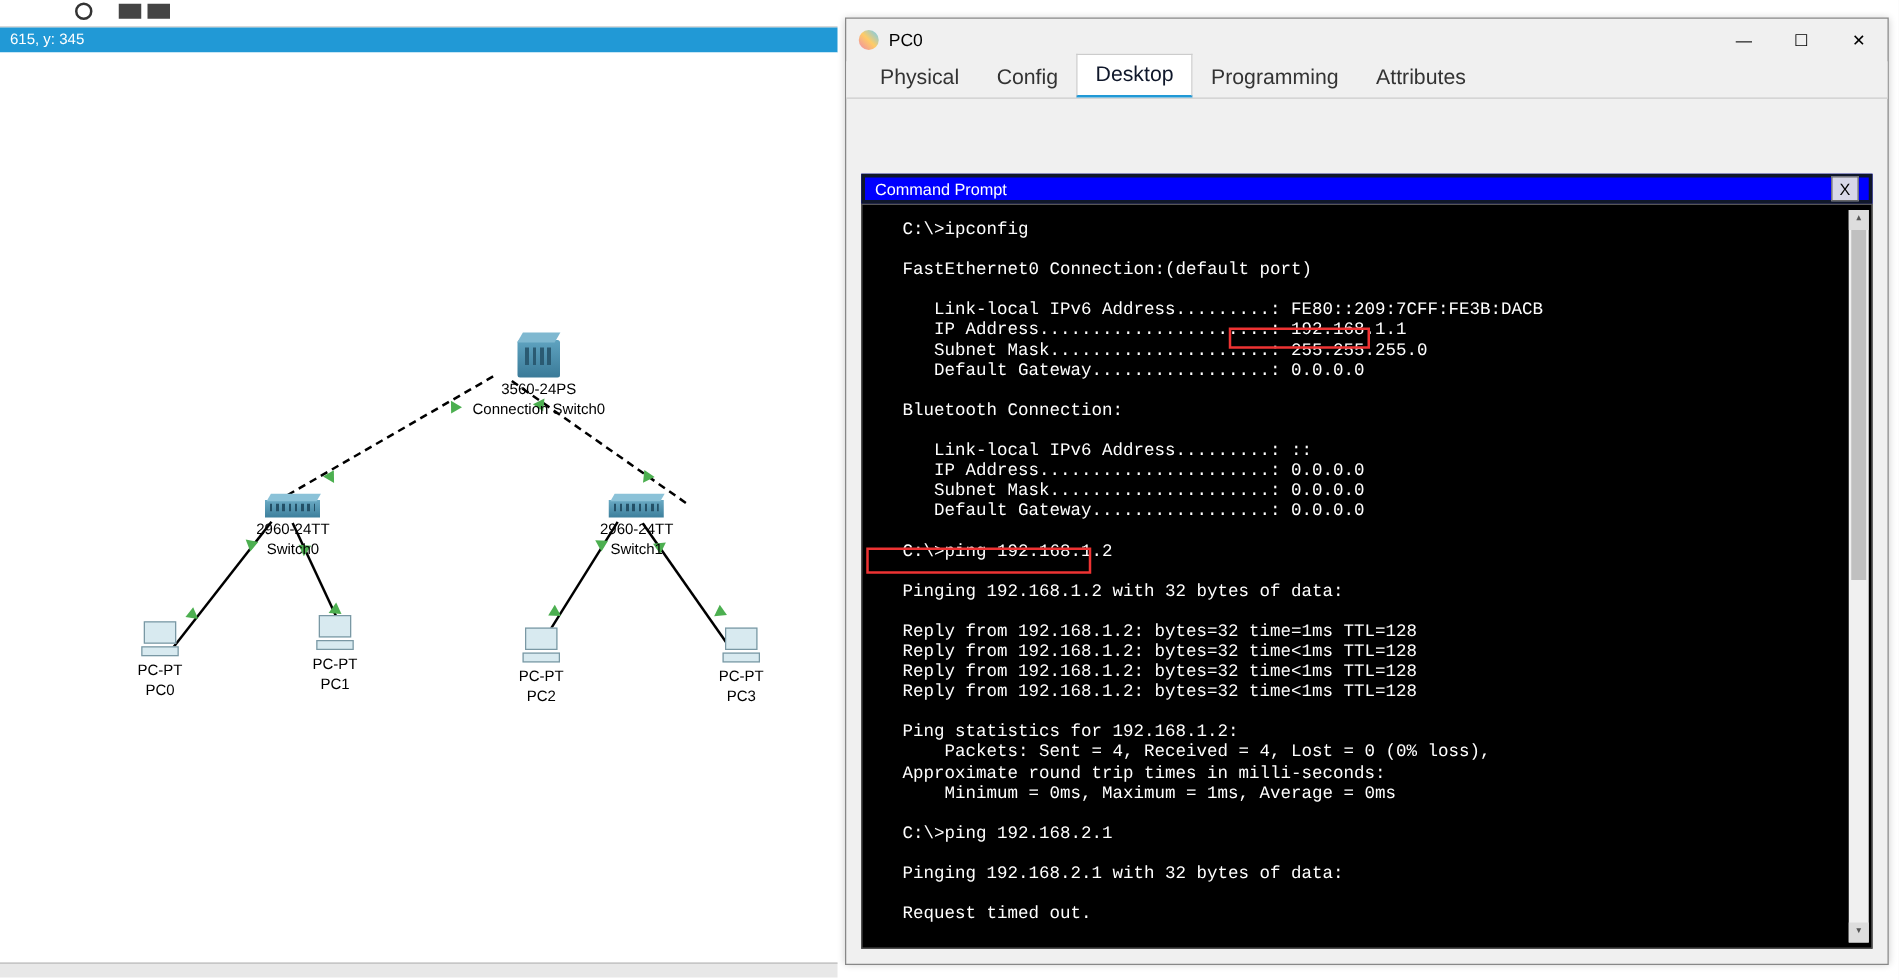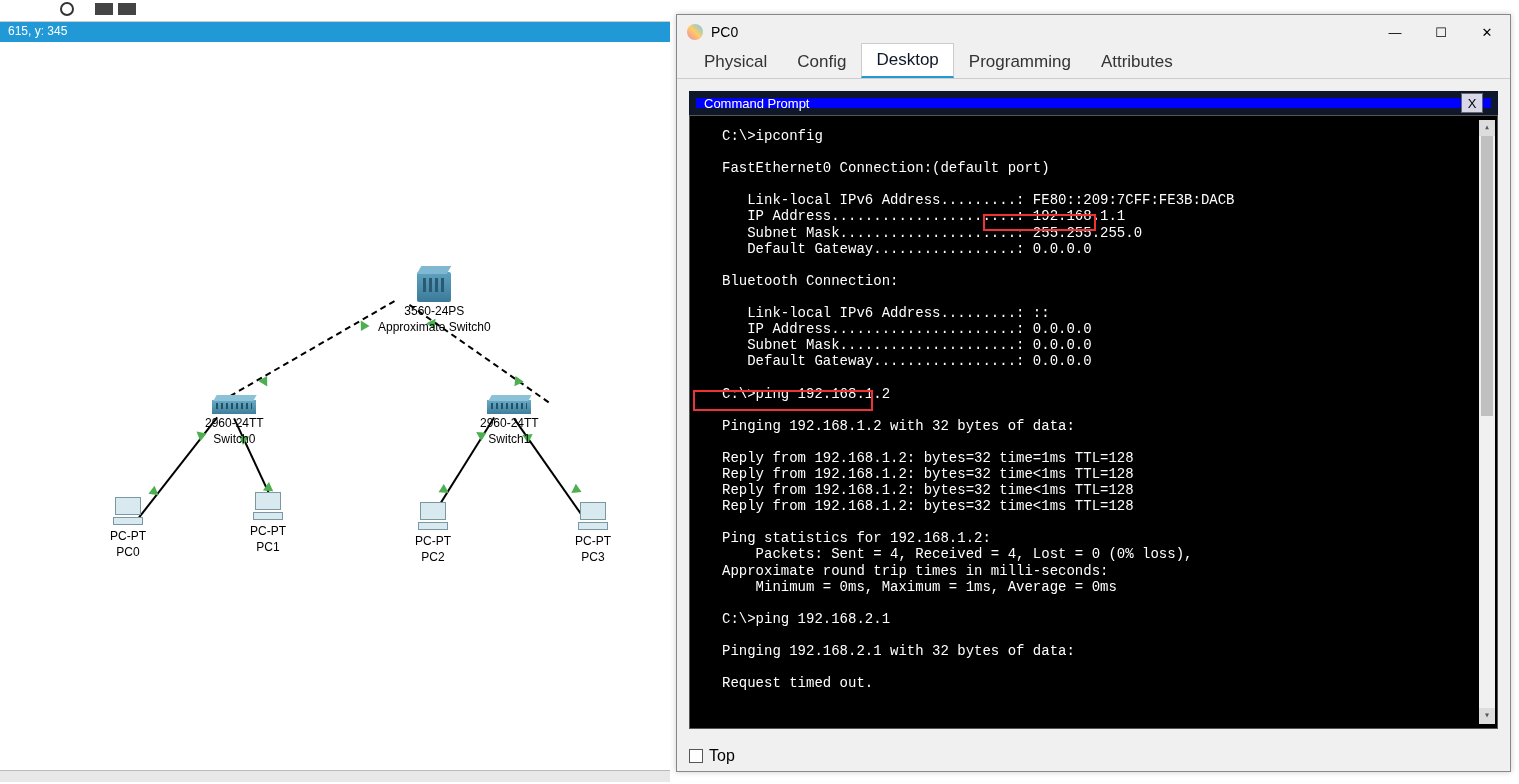--- a/index.html
+++ b/index.html
@@ -41,21 +41,21 @@
 .title-row { height: 34px; display:flex; align-items:center; padding-left:10px; }
 .title-row .icon { width:16px; height:16px; background:linear-gradient(45deg,#e8a,#fc6,#6cf); border-radius:50%; margin-right:8px; }
 .title-row .t { font-size:14px; flex:1; }
 .win-btn { width:46px; height:34px; display:flex; align-items:center; justify-content:center; font-size:13px; }
 
 .tab-row { height: 30px; display:flex; align-items:flex-end; padding-left:12px; gap:0; border-bottom: 1px solid #ccc; background:#f0f0f0; }
 .tab { padding: 6px 14px; font-size: 17px; color:#333; border:1px solid transparent; border-bottom:none; cursor:pointer; }
 .tab.active { color:#0f172a; border-color:#ccc; border-bottom:2px solid #2199d6; background:#fff; }
 
 .content { flex:1; padding:12px; display:flex; flex-direction:column; }
-.cmd-bar { height: 24px; background:#0000ff; color:#fff; font-size:13px; display:flex; align-items:center; padding:0 8px; border:7px solid #0f172a; }
+.cmd-bar { height: 24px; background:#0000ff; color:#fff; font-size:13px; display:flex; align-items:center; padding:0 8px; border:3px solid #0f172a;margin-top:48px; }
 .cmd-bar .x { width:22px; height:20px; background:#d8d8e8; color:#000; text-align:center; line-height:20px; border:1px solid #666; margin-left:auto; font-size:13px; cursor:pointer; }
 
 .term { flex:1; background:#000; color:#fff; font-family:"Courier New", monospace; font-size:14px; padding:12px 32px; line-height:1.15; position:relative; border:1px solid #555; }
 .term .scroll { position:absolute; right:2px; top:4px; width:16px; bottom:4px; background:#f0f0f0; }
 .term .scroll .up { position:absolute; top:0; left:0; right:0; height:16px; background:#ddd; text-align:center; font-size:10px; color:#555; line-height:16px;}
 .term .scroll .down { position:absolute; bottom:0; left:0; right:0; height:16px; background:#ddd; text-align:center; font-size:10px; color:#555; line-height:16px;}
 .term .scroll .thumb { position:absolute; top:16px; left:2px; right:2px; height:280px; background:#c0c0c0; }
 
 .redbox1 { position:absolute; border:2px solid #e33; left:293px; top:98px; width:113px; height:17px; }
 .redbox2 { position:absolute; border:2px solid #e33; left:3px; top:274px; width:180px; height:21px; }
@@ -96,21 +96,21 @@
   <div class="tri" style="left:240px; top:392px; transform:rotate(65deg);"></div>
   <div class="tri" style="left:262px; top:442px; transform:rotate(-115deg);"></div>
   <div class="tri" style="left:475px; top:388px; transform:rotate(-58deg);"></div>
   <div class="tri" style="left:440px; top:444px; transform:rotate(122deg);"></div>
   <div class="tri" style="left:524px; top:390px; transform:rotate(55deg);"></div>
   <div class="tri" style="left:570px; top:444px; transform:rotate(-125deg);"></div>
 
   <div class="device" style="left:378px; top:230px;">
     <div class="ml-switch"></div>
     <div class="lbl">3560-24PS</div>
-    <div class="lbl">Approximate Switch0</div>
+    <div class="lbl">Connection Switch0</div>
   </div>
 
   <div class="device" style="left:205px; top:358px;">
     <div class="sw-icon"></div>
     <div class="lbl">2960-24TT</div>
     <div class="lbl">Switch0</div>
   </div>
 
   <div class="device" style="left:480px; top:358px;">
     <div class="sw-icon"></div>
@@ -212,17 +212,13 @@
 Request timed out.</pre>
       <div class="redbox1"></div>
       <div class="redbox2"></div>
       <div class="scroll">
         <div class="up">▴</div>
         <div class="thumb"></div>
         <div class="down">▾</div>
       </div>
     </div>
   </div>
-  <div class="bot-row">
-    <div class="chk"></div>
-    <span>Top</span>
-  </div>
 </div>
 
 </body></html>

